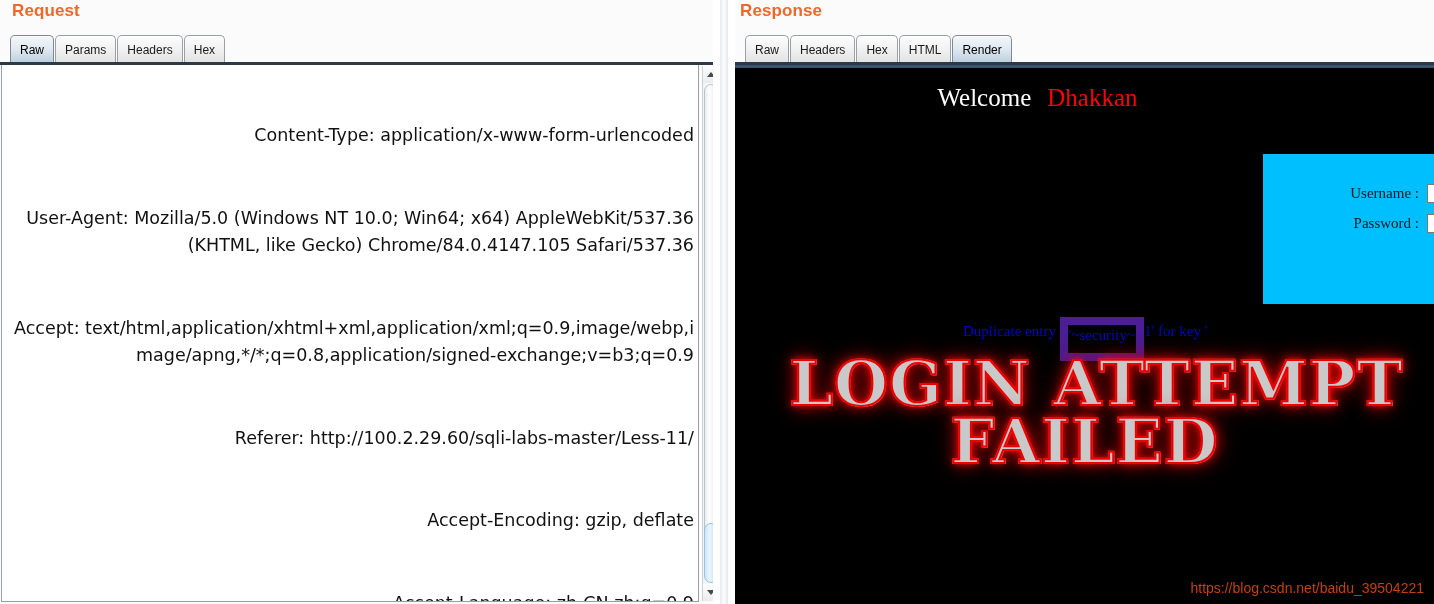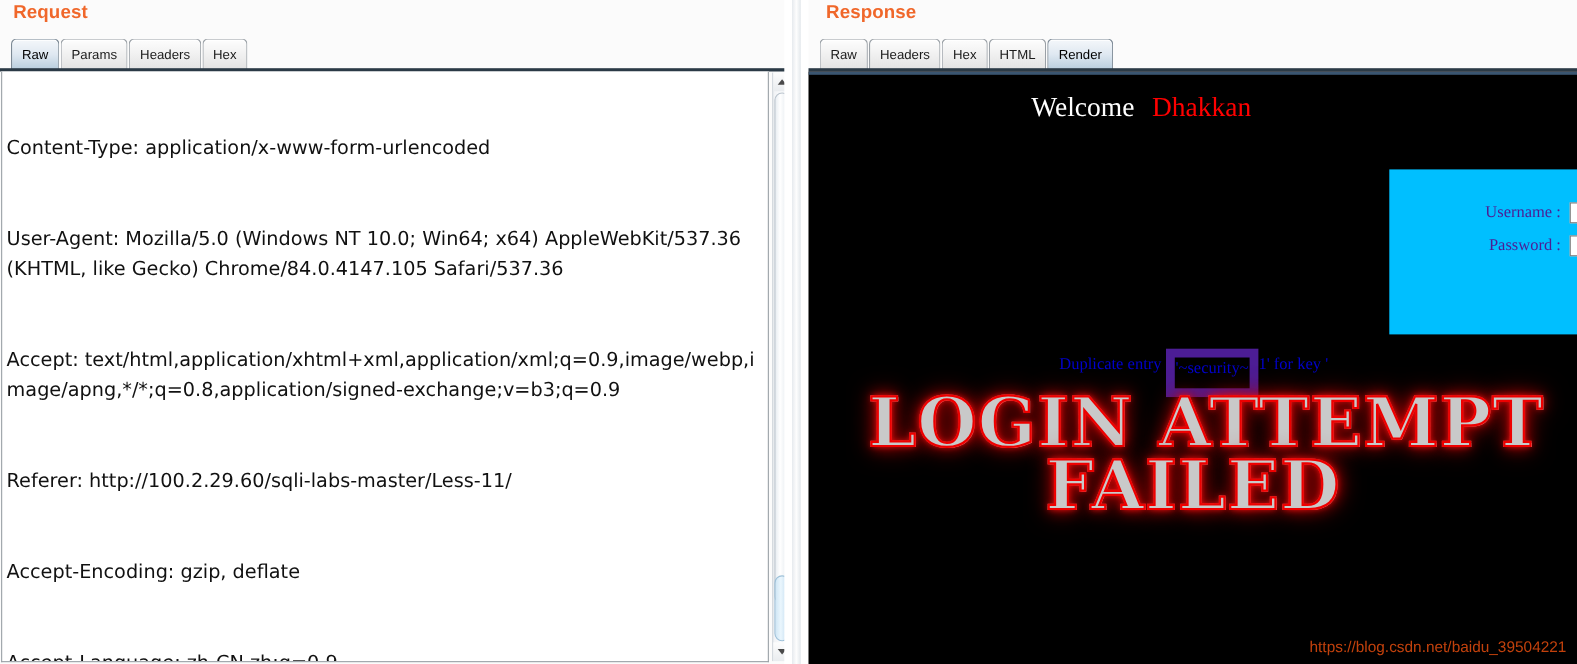--- a/index.html
+++ b/index.html
@@ -5,30 +5,30 @@
   html,body{margin:0;padding:0;}
   body{
     width:1434px;height:604px;overflow:hidden;
     background:#ffffff;
     font-family:"Liberation Sans",sans-serif;
     -webkit-font-smoothing:antialiased;
   }
   .app{position:relative;width:1434px;height:604px;}
 
   
-  .panel{position:absolute;top:0;height:604px;background:#fbfbfb;}
+  .panel{position:absolute;top:0;height:604px;background:#fbfbfb;text-align:right;}
   .panel-request{left:0;width:720px;}
   .panel-response{left:735px;width:699px;background:#fbfbfb;}
 
   .panel-title{
     position:absolute;left:12px;top:1px;
     font-size:17px;font-weight:bold;color:#f0672a;
     letter-spacing:0.1px;
   }
-  .panel-response .panel-title{left:16px;}
+  .panel-response .panel-title{left:5px;}
 
   
   .tabstrip{
     position:absolute;left:10px;top:33px;height:30px;
     display:flex;align-items:flex-end;
   }
   .tab{
     height:28px;box-sizing:border-box;
     padding:0 9px;margin-right:1px;
     display:flex;align-items:center;
@@ -138,21 +138,21 @@
     width:200px;height:150px;
     background:#00bfff;
   }
   .lb-row{
     position:absolute;right:0;display:flex;align-items:center;
   }
   .lb-row.r1{top:30px;}
   .lb-row.r2{top:60px;}
   .lb-label{
     font-family:"Liberation Serif","DejaVu Serif",serif;
-    font-size:15px;color:#4c1d95;margin-right:8px;white-space:nowrap;
+    font-size:15px;color:#0f172a;margin-right:8px;white-space:nowrap;
   }
   .lb-input{
     width:36px;height:19px;background:#ffffff;
     border:1px solid #7a7a7a;box-sizing:border-box;
   }
 
   .dupe{
     position:absolute;left:228px;top:248px;
     font-family:"Liberation Serif","DejaVu Serif",serif;
     font-size:15px;color:#0000cc;white-space:nowrap;

